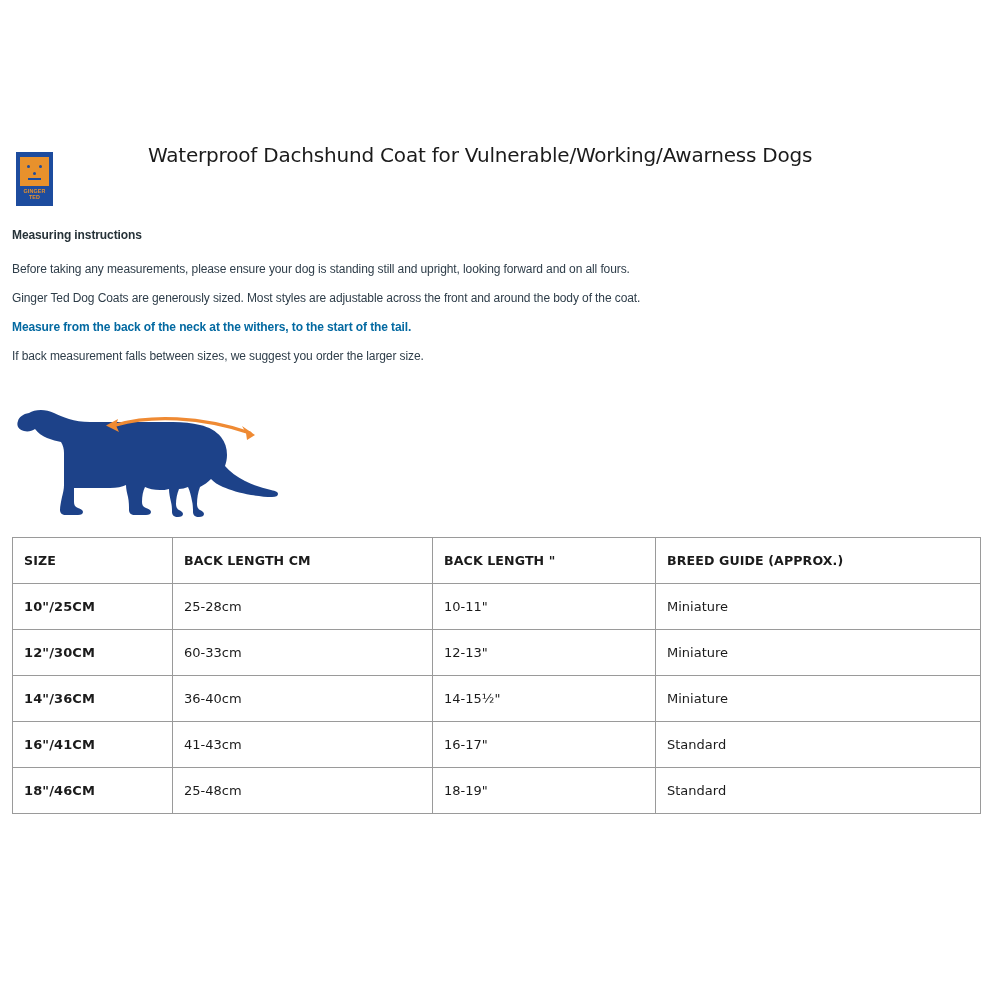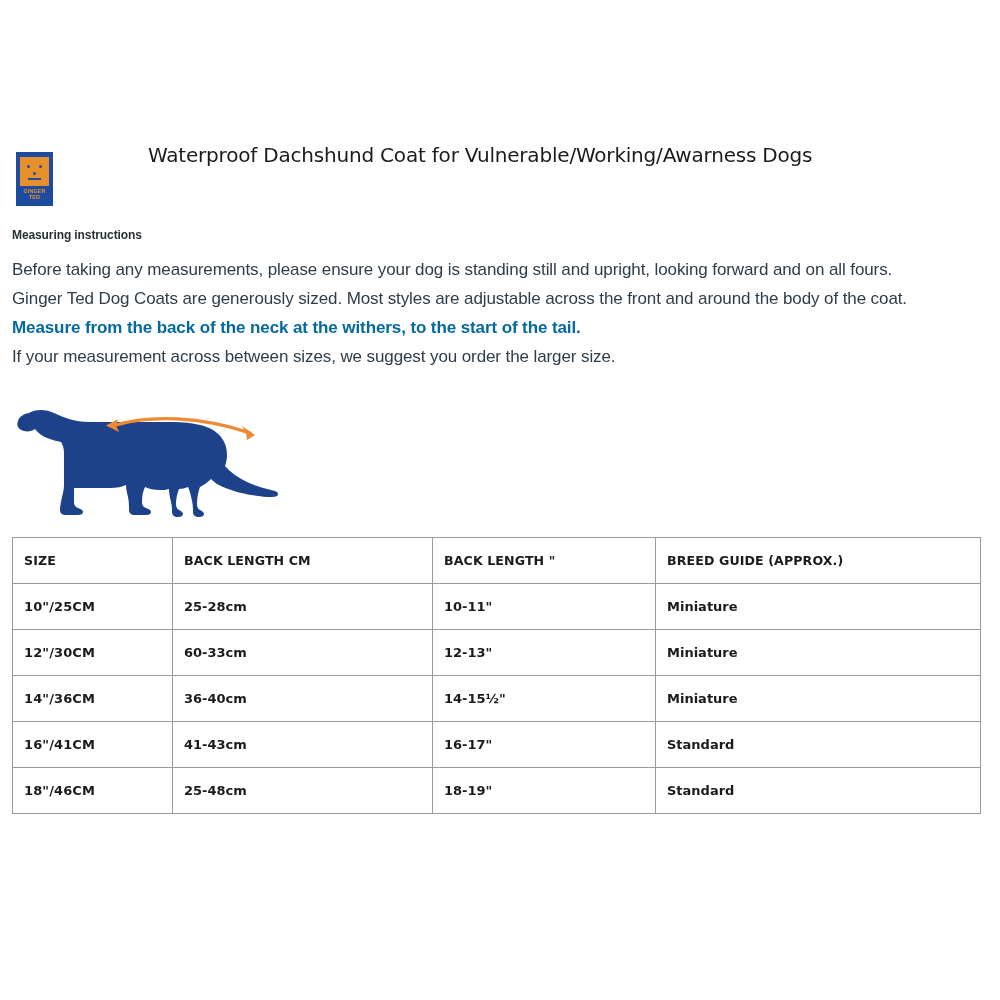--- a/index.html
+++ b/index.html
@@ -89,21 +89,21 @@
     left: 12px;
     top: 228px;
     font-size: 12px;
     font-weight: bold;
     color: #263238;
     letter-spacing: -0.1px;
   }
   .para {
     position: absolute;
     left: 12px;
-    font-size: 17px;
+    font-size: 12px;
     line-height: 19px;
     color: #2e3d49;
     white-space: nowrap;
     letter-spacing: -0.1px;
   }
   .para.p1 { top: 260px; }
   .para.p2 { top: 289px; }
   .para.p3 { top: 318px; font-weight: bold; color: #0369a1; }
   .para.p4 { top: 347px; }
 
@@ -144,21 +144,21 @@
   .size-table th {
     font-weight: bold;
     letter-spacing: 0.1px;
     font-size: 12.6px;
   }
   .size-table td.size-cell {
     font-weight: bold;
     letter-spacing: 0.1px;
   }
   .size-table td.plain-cell {
-    font-weight: bold;
+    font-weight: normal;
     letter-spacing: 0px;
   }
 </style>
 </head>
 <body>
 
 <div class="page">
 
   <div class="logo">
     <div class="logo-face">
@@ -172,21 +172,21 @@
       <div>TED</div>
     </div>
   </div>
 
   <div class="doc-title">Waterproof Dachshund Coat for Vulnerable/Working/Awarness Dogs</div>
 
   <div class="section-heading">Measuring instructions</div>
   <div class="para p1">Before taking any measurements, please ensure your dog is standing still and upright, looking forward and on all fours.</div>
   <div class="para p2">Ginger Ted Dog Coats are generously sized. Most styles are adjustable across the front and around the body of the coat.</div>
   <div class="para p3">Measure from the back of the neck at the withers, to the start of the tail.</div>
-  <div class="para p4">If your measurement across between sizes, we suggest you order the larger size.</div>
+  <div class="para p4">If back measurement falls between sizes, we suggest you order the larger size.</div>
 
   <div class="illustration">
     <svg width="280" height="130" viewBox="0 0 280 130" xmlns="http://www.w3.org/2000/svg">
 
       <path fill="#1d4289" d="M19,21
            C13,22 9,25 8,29
            C6,34 9,38 14,39
            C18,40 22,39 25,37
            C28,41 32,44 37,46
            C42,48 47,49 51,50

